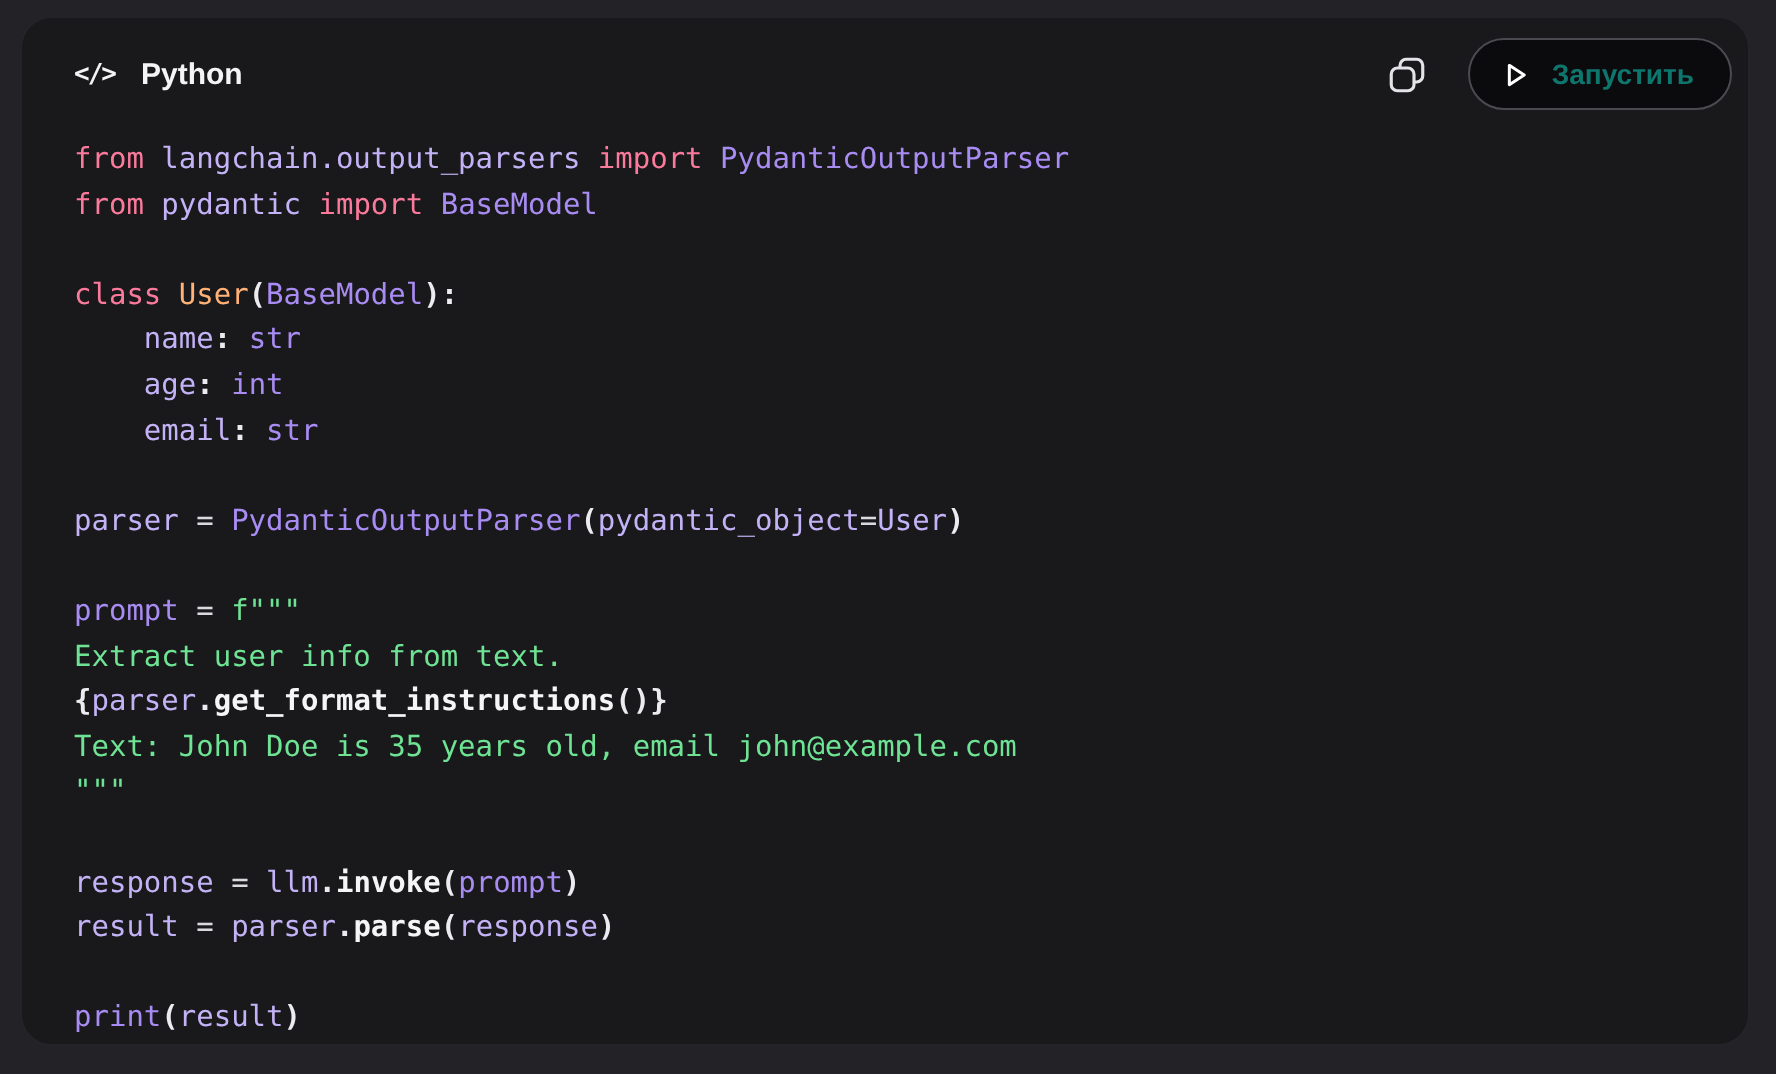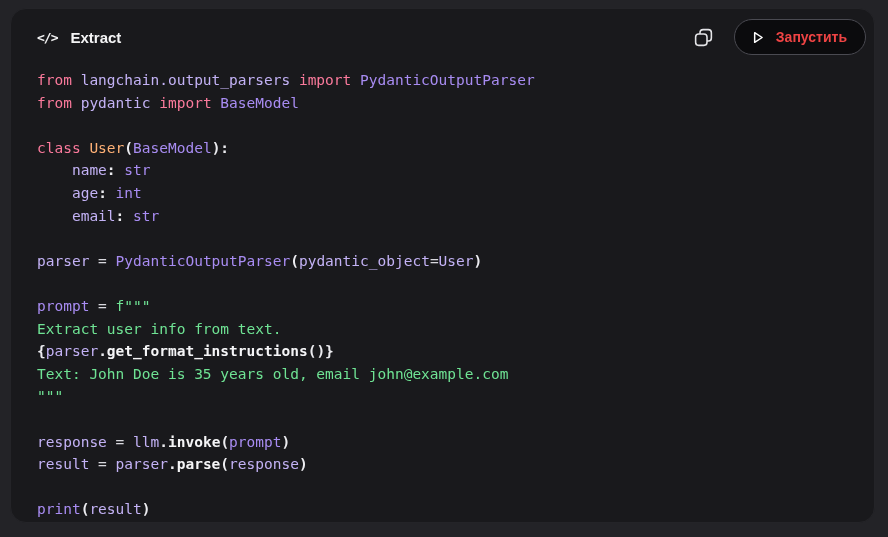--- a/index.html
+++ b/index.html
@@ -65,21 +65,21 @@
   }
   .run-btn {
     display: flex;
     align-items: center;
     gap: 10px;
     height: 36px;
     padding: 0 18px 0 14px;
     background: #0b0b0d;
     border: 1px solid #4a4a51;
     border-radius: 999px;
-    color: #ef4444;
+    color: #0f766e;
     font-family: "Liberation Sans", sans-serif;
     font-size: 14px;
     font-weight: bold;
     cursor: pointer;
   }
   .code {
     margin: 0;
     padding: 12px 26px 0 26px;
     font-family: "DejaVu Sans Mono", monospace;
     font-size: 14.5px;
@@ -91,21 +91,21 @@
   .tok-pun, .tok-fn { font-weight: bold; }
 </style>
 </head>
 <body>
 
 <div class="page">
   <div class="card">
     <div class="card-header">
       <div class="header-left">
         <span class="code-glyph">&lt;/&gt;</span>
-        <span class="lang-title">Extract</span>
+        <span class="lang-title">Python</span>
       </div>
       <div class="header-right">
         <button class="icon-btn">
           <svg width="21" height="21" viewBox="0 0 24 24">
             <rect x="8" y="3" width="13" height="13" rx="3.5" fill="none" stroke="#e4e4e7" stroke-width="1.8"></rect>
             <rect x="3" y="8" width="13" height="13" rx="3.5" fill="#19191c" stroke="#e4e4e7" stroke-width="1.8"></rect>
           </svg>
         </button>
         <button class="run-btn">
           <svg width="17" height="17" viewBox="0 0 24 24">

